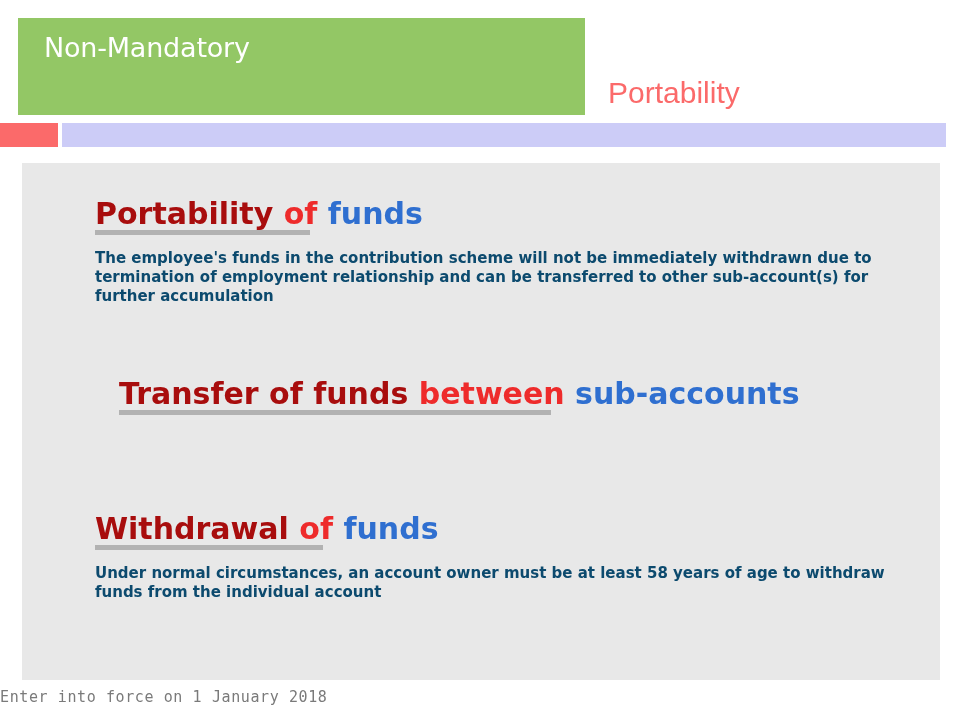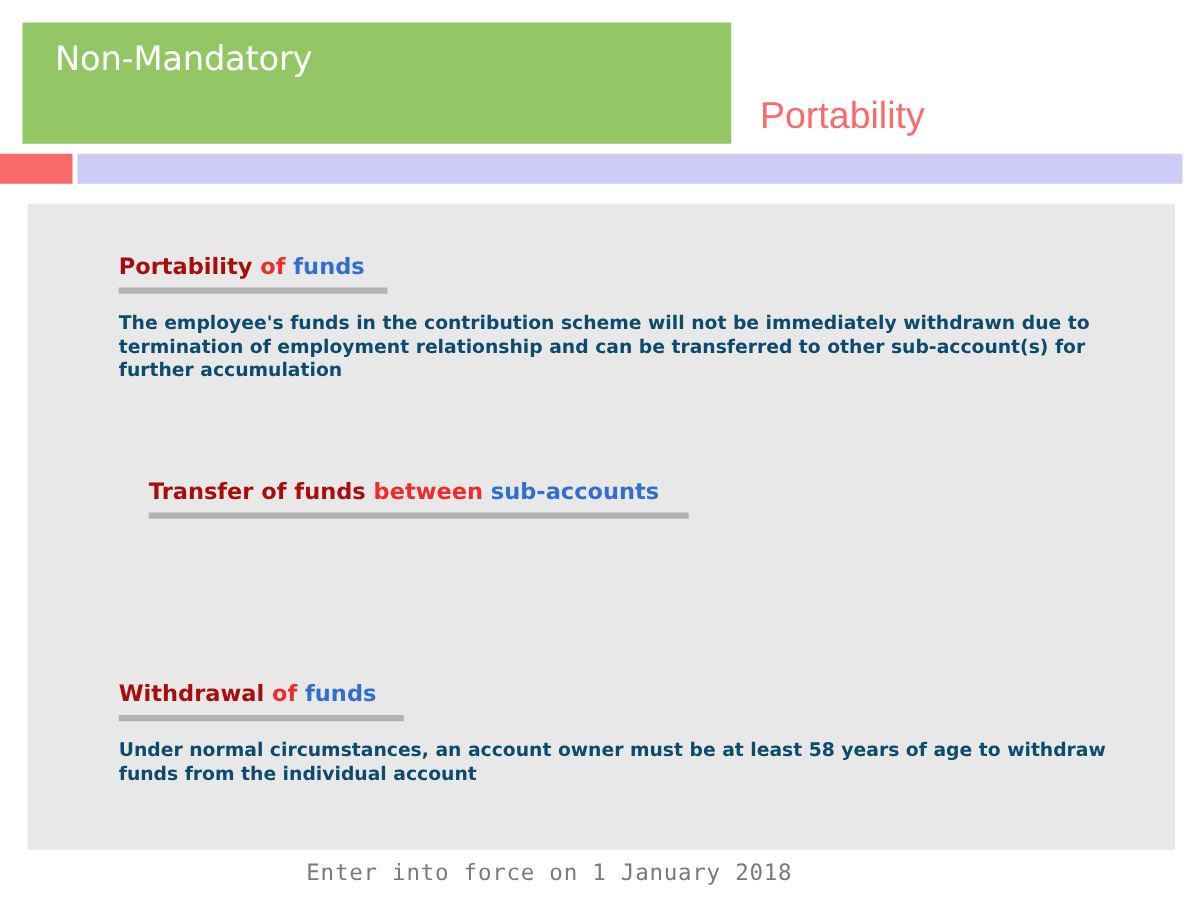--- a/index.html
+++ b/index.html
@@ -81,26 +81,26 @@
     background: #e8e8e8;
   }
 
   .section-block {
     position: absolute;
     left: 73px;
     width: 800px;
   }
   #section-portability { top: 38px; }
   #section-transfer    { top: 218px; margin-left: 24px; }
-  #section-withdrawal  { top: 380px; }
+  #section-withdrawal  { top: 353px; }
 
   .section-heading {
     font-family: "DejaVu Sans", sans-serif;
     font-weight: bold;
-    font-size: 18px;
+    font-size: 30px;
     line-height: 26px;
     white-space: nowrap;
     margin: 0;
     padding: 0;
   }
   .h-dark { color: #a80d0d; }
   .h-red  { color: #ee2b2b; }
   .h-blue { color: #2f6fd0; }
 
   .heading-rule {
@@ -121,24 +121,23 @@
     line-height: 19px;
     width: 790px;
   }
 
   
   #footer-note {
     position: absolute;
     left: 0;
     top: 688px;
     width: 879px;
-    text-align: center;
     color: #7a7a7a;
     font-family: "DejaVu Sans Mono", monospace;
-    font-size: 18px;
+    font-size: 15px;
     letter-spacing: 0.6px;
   }
 </style>
 </head>
 <body>
 
 <div id="slide-header">
 
   <div id="title-block">
     <div class="title-line">Non-Mandatory</div>

